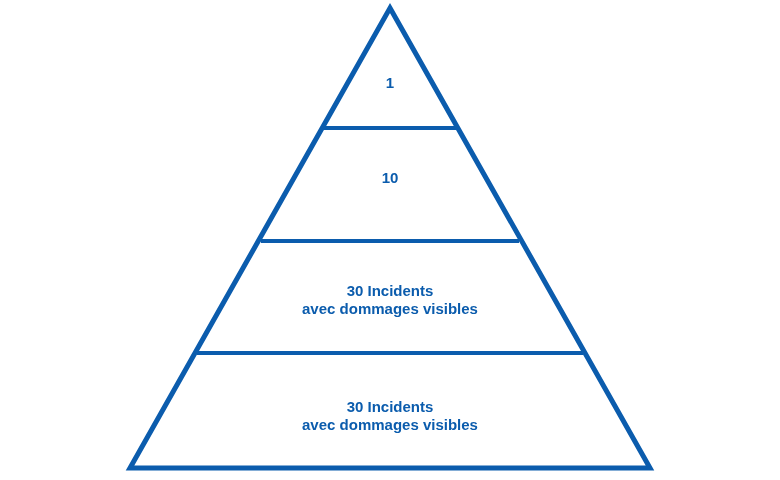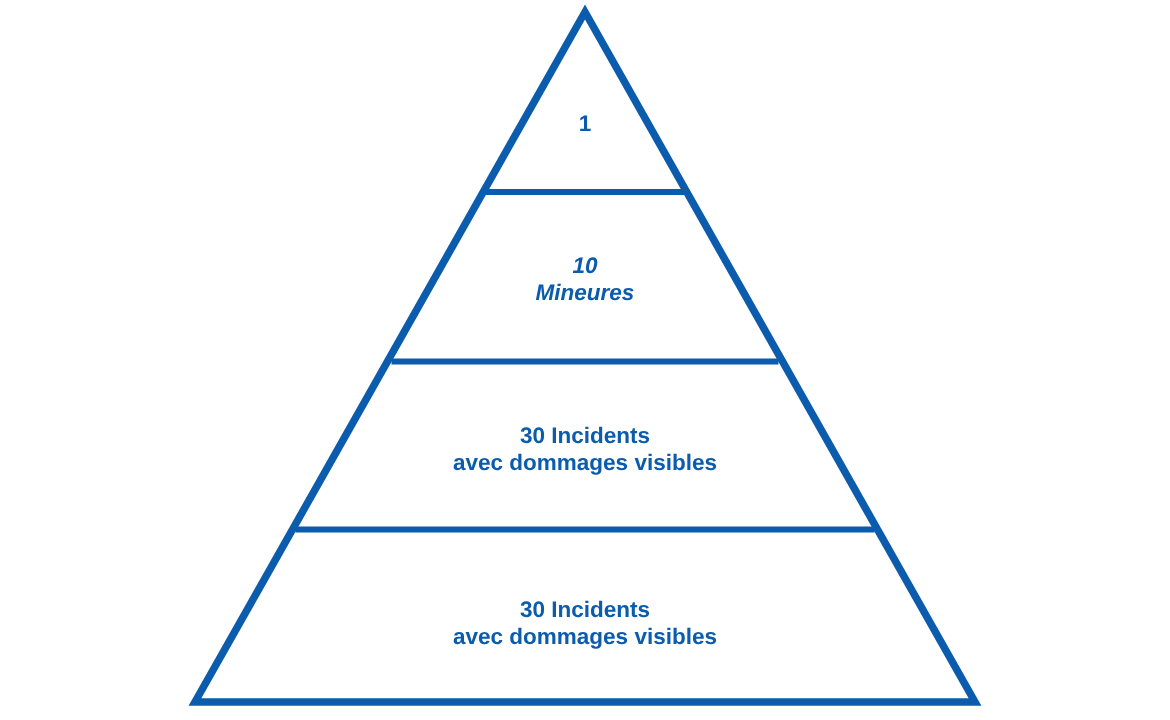--- a/index.html
+++ b/index.html
@@ -17,23 +17,22 @@
   <polygon points="390,8 650,468 130,468" fill="none" stroke="#0B5CAD" stroke-width="5" stroke-linejoin="miter"></polygon>
   <line x1="324" y1="128" x2="456" y2="128" stroke="#0B5CAD" stroke-width="4"></line>
   <line x1="261" y1="241" x2="519" y2="241" stroke="#0B5CAD" stroke-width="4"></line>
   <line x1="197" y1="353" x2="583" y2="353" stroke="#0B5CAD" stroke-width="4"></line>
 </svg>
 
 <div class="label" style="top:74px;">
   <span>1</span>
 </div>
 
-<div class="label" style="top:169px;font-style:italic;">
+<div class="label" style="top:169px;">
   <span>10</span>
-  <span>Mineures</span>
 </div>
 
 <div class="label" style="top:282px;">
   <span>30 Incidents</span>
   <span>avec dommages visibles</span>
 </div>
 
 <div class="label" style="top:398px;">
   <span>30 Incidents</span>
   <span>avec dommages visibles</span>

